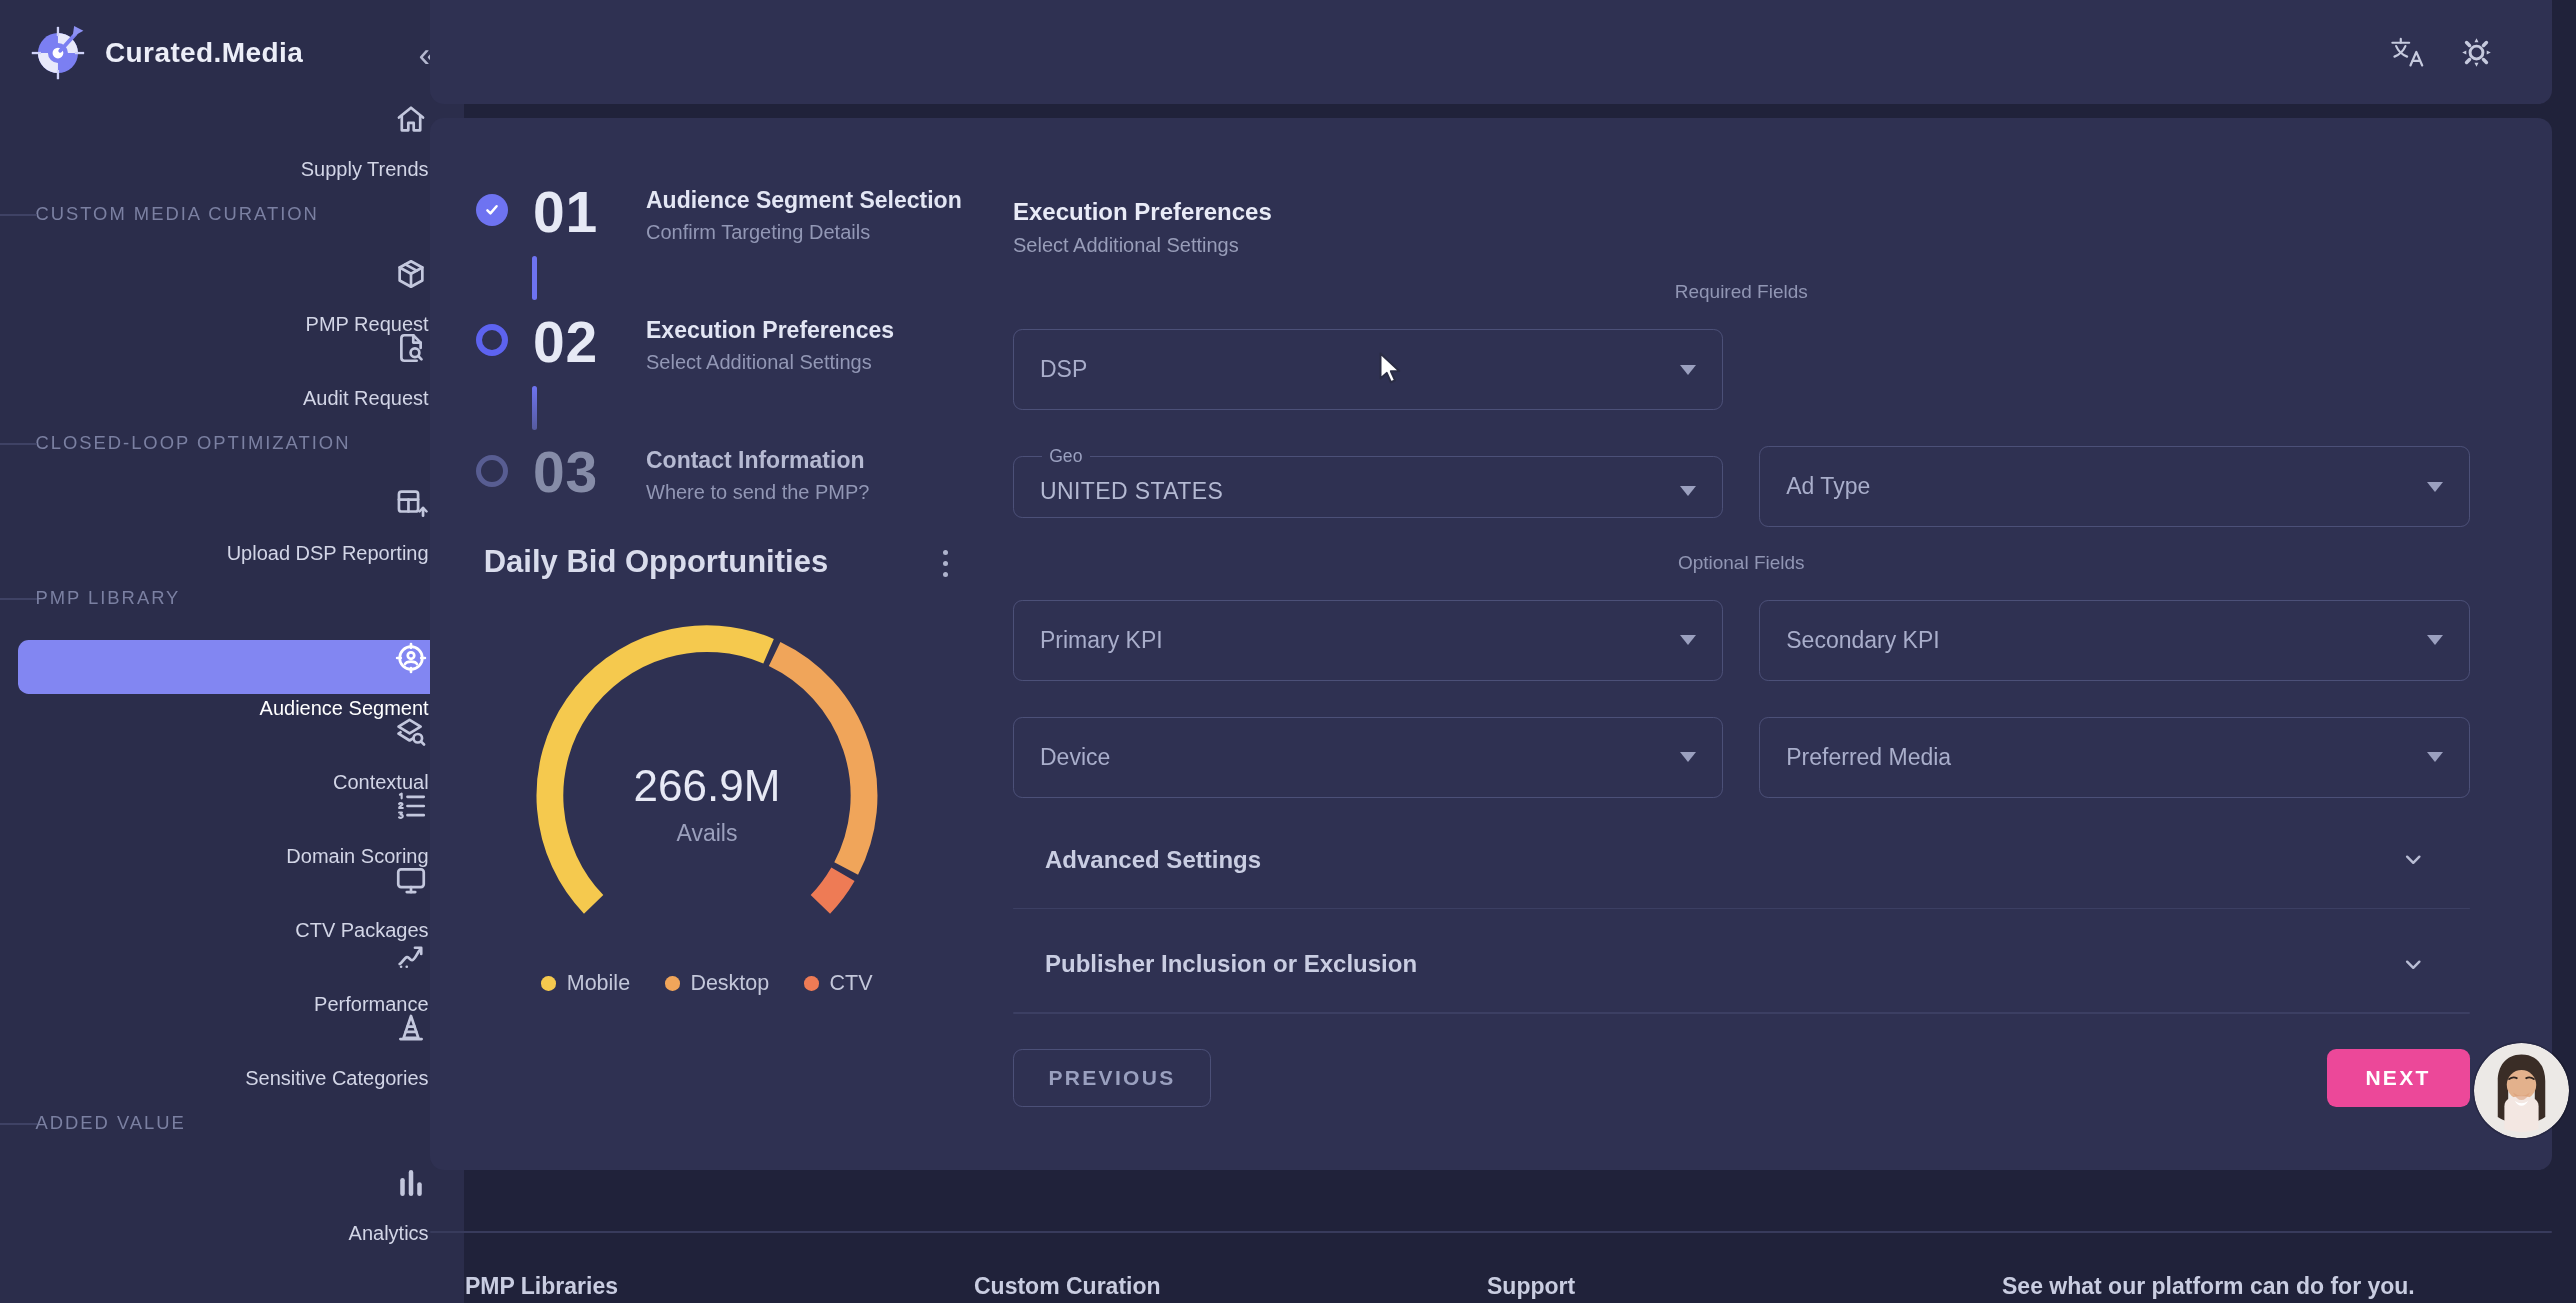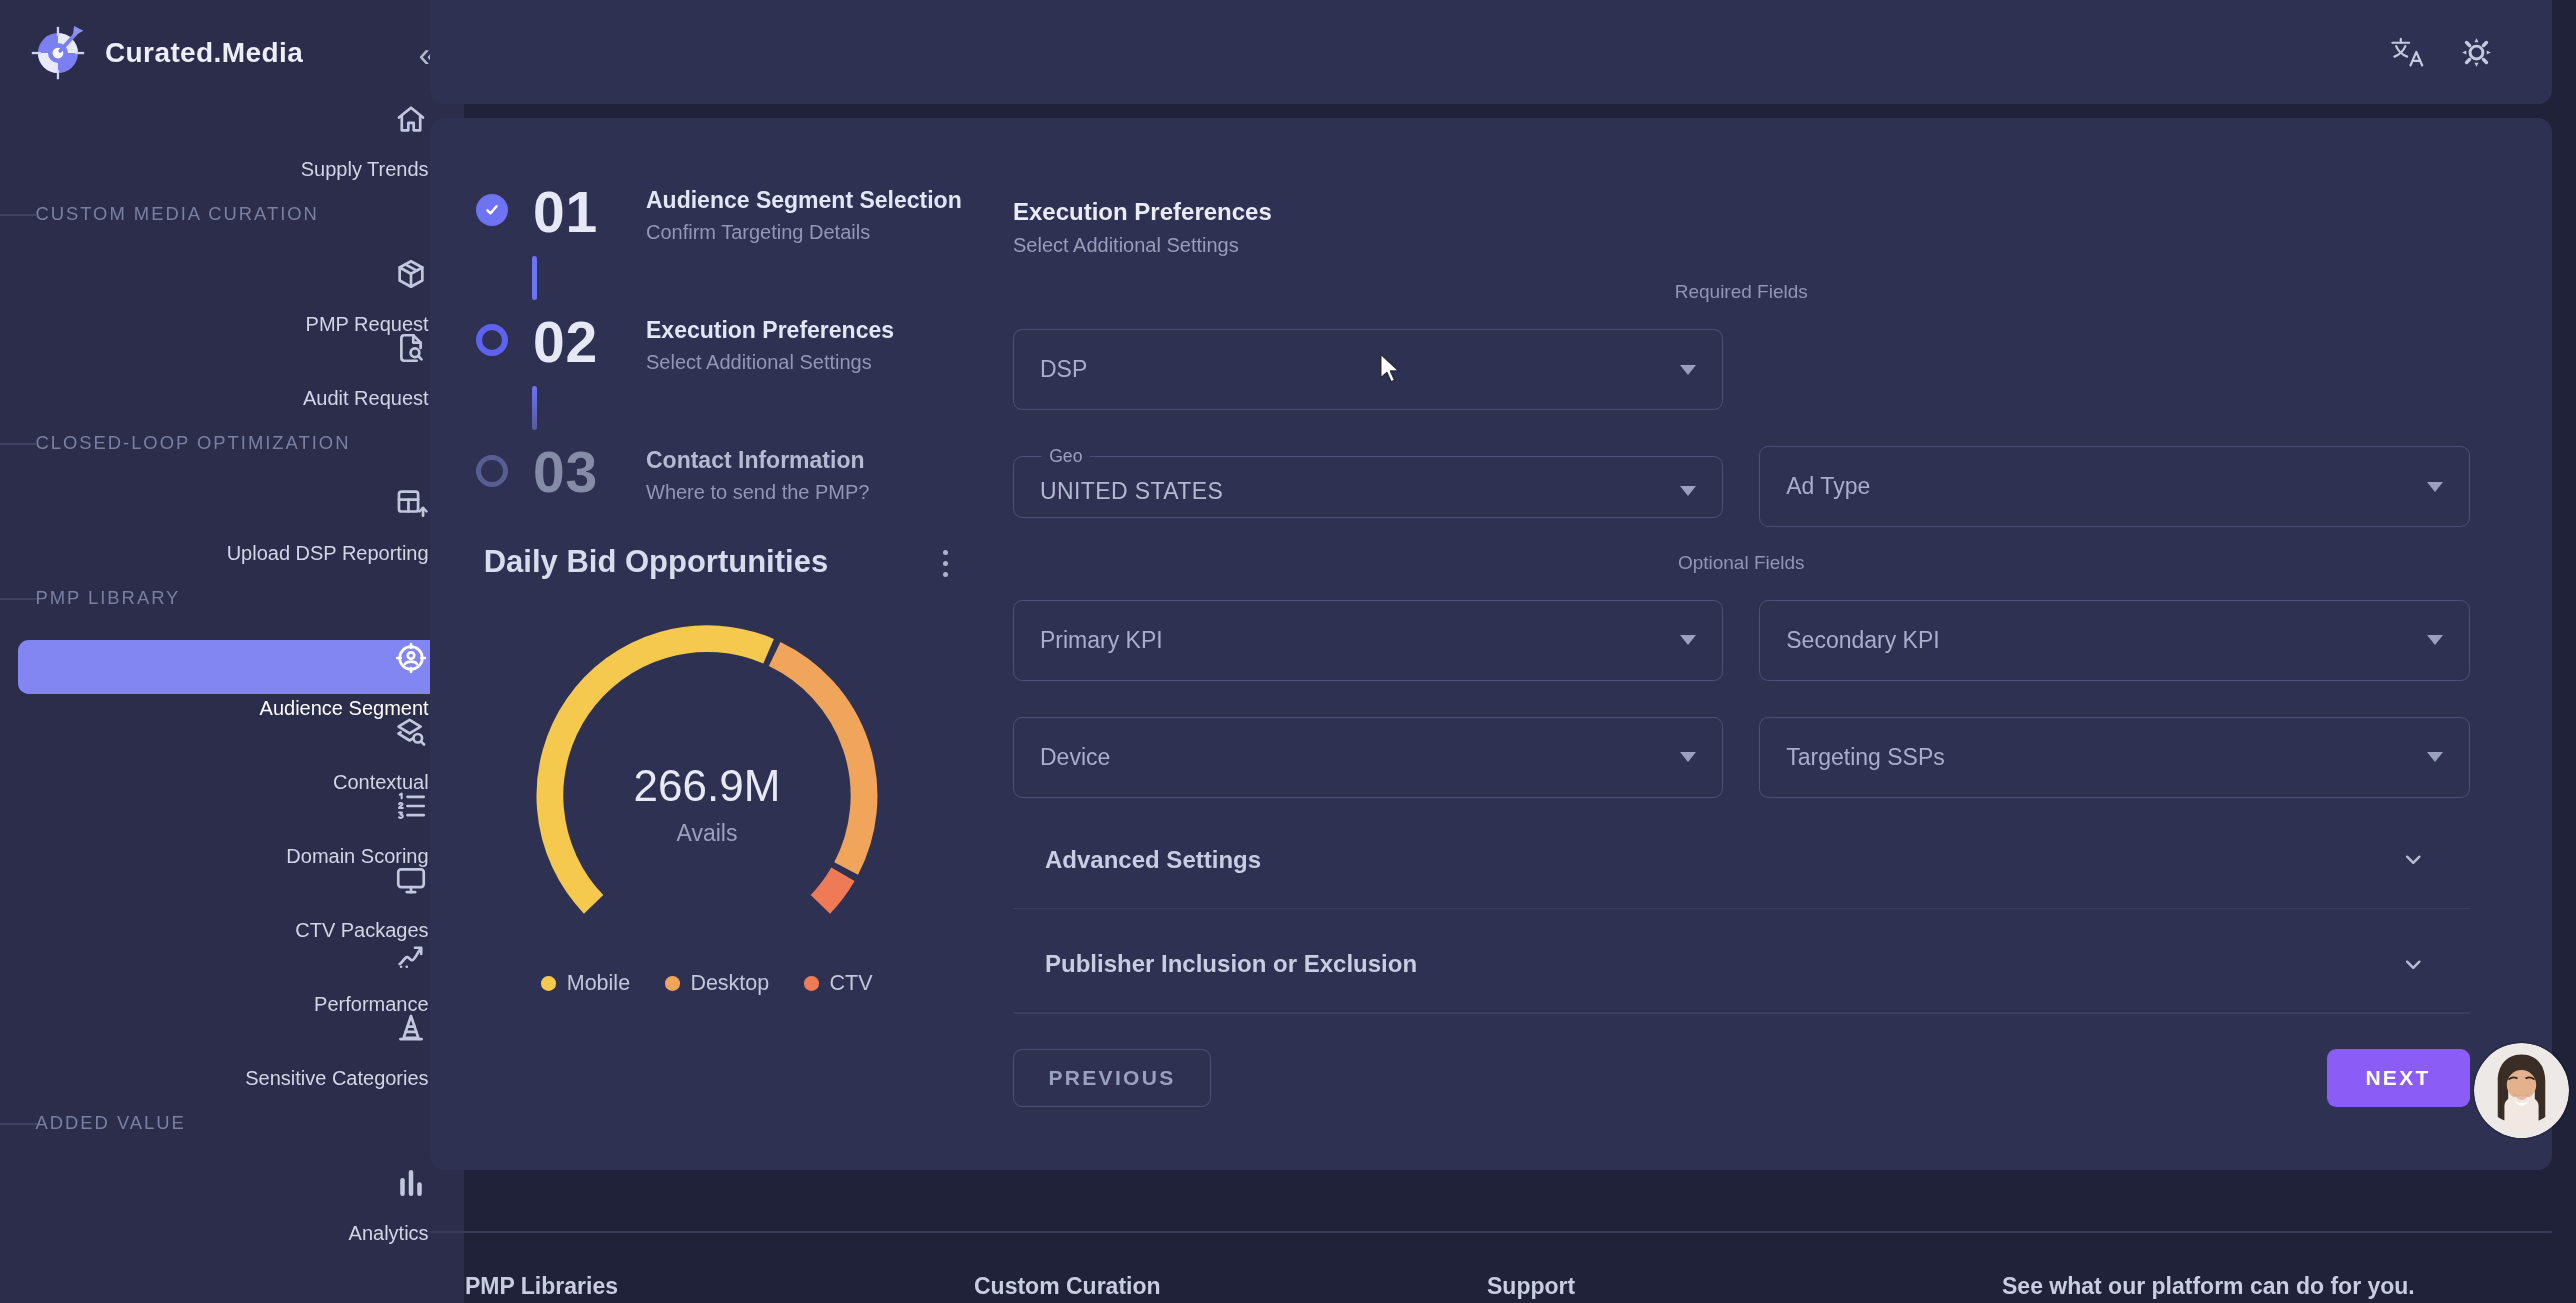--- a/index.html
+++ b/index.html
@@ -77,21 +77,21 @@
   .accordion{margin-top:48px;}
   .accordion + .accordion{margin-top:41px;}
   .acc-head{display:flex;justify-content:space-between;align-items:center;padding-right:44px;cursor:pointer;}
   .acc-label{font-size:24px;font-weight:600;color:#c9cde2;margin-left:32px;}
   .acc-chev{width:24.5px;height:24.5px;color:#b9bdd4;}
   .acc-divider{height:1.5px;background:#3c3f63;margin-top:34px;border-radius:1.5px;}
   .btn-row{display:flex;justify-content:space-between;margin-top:35px;}
   .btn{height:58px;border-radius:9.2px;font-size:21px;letter-spacing:2.3px;font-weight:600;cursor:pointer;
     font-family:"Liberation Sans","DejaVu Sans",sans-serif;}
   .btn-prev{width:198px;background:transparent;border:1.5px solid #4c5078;color:#9aa0bf;}
-  .btn-next{width:143px;background:#8b5cf6;border:none;color:#ffffff;}
+  .btn-next{width:143px;background:#ec4899;border:none;color:#ffffff;}
   .avatar{position:absolute;right:-17px;bottom:32px;width:95px;height:95px;border-radius:50%;overflow:hidden;cursor:pointer;
     box-shadow:0 0 0 1.5px rgba(0,0,0,.15);}
   
   .footer{position:absolute;left:430px;right:24.5px;top:1196px;height:107px;}
   .footer-divider{height:1.5px;background:#383b5c;border-radius:1.5px;margin-top:35px;}
   .footer-links{position:relative;height:60px;}
   .footer-link{position:absolute;top:40px;font-size:23px;font-weight:600;color:#c9cde1;cursor:pointer;white-space:nowrap;}
   
   .cursor{position:absolute;left:1375px;top:351px;width:31px;height:35px;pointer-events:none;z-index:50;}
 </style>
@@ -380,21 +380,21 @@
         <span class="chev"></span>
       </div>
     </div>
 
     <div class="field-row">
       <div class="field">
         <span>Device</span>
         <span class="chev"></span>
       </div>
       <div class="field">
-        <span>Targeting SSPs</span>
+        <span>Preferred Media</span>
         <span class="chev"></span>
       </div>
     </div>
 
     <div class="accordion">
       <div class="acc-head">
         <span class="acc-label">Advanced Settings</span>
         <span class="acc-chev">
           <svg viewBox="0 0 24 24" width="24.5" height="24.5" fill="none" stroke="currentColor" stroke-width="2.4" stroke-linecap="round" stroke-linejoin="round">
               <path d="M6 9.5 l6 6 6-6"></path>

